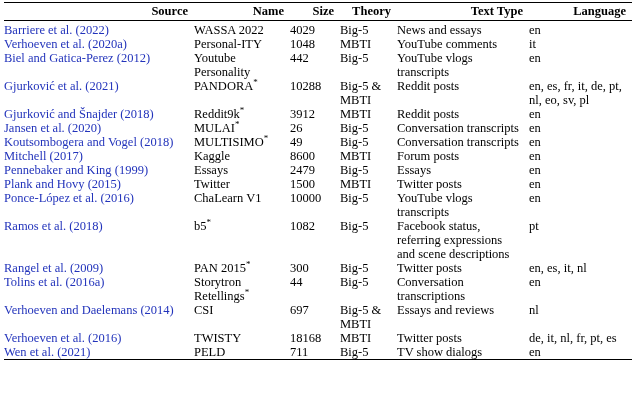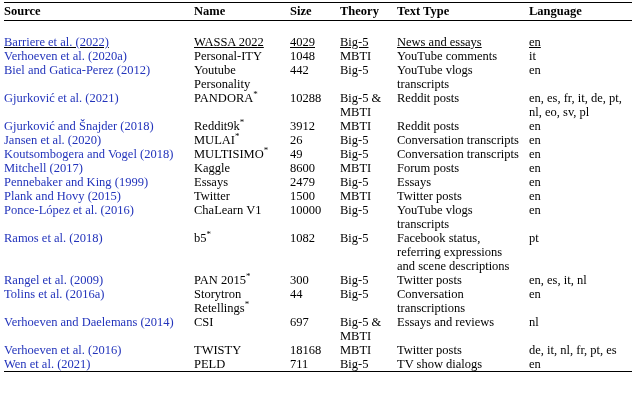--- a/index.html
+++ b/index.html
@@ -22,38 +22,37 @@
   }
   table.datasets {
     width: 628px;
     border-collapse: collapse;
     table-layout: fixed;
     border-top: 1.4px solid #000;
     border-bottom: 1.4px solid #000;
   }
   table.datasets th {
     font-weight: bold;
-    text-align: left;
+    text-align: right;
     vertical-align: top;
     border-bottom: 1px solid #000;
     padding: 1px 6px 2px 0;
     line-height: 14px;
     font-size: 12.5px;
   }
   table.datasets td {
     vertical-align: top;
     text-align: left;
     padding: 0 6px 0 0;
     line-height: 14px;
     font-size: 12.5px;
     word-wrap: break-word;
   }
   table.datasets tbody tr:first-child td {
-    padding-top: 14px;
-    text-decoration: underline;
+    padding-top: 2px;
   }
   .cite {
     color: var(--cite-color, #2233bb);
     cursor: pointer;
   }
   sup.star {
     font-size: 9px;
     line-height: 0;
     vertical-align: super;
   }

